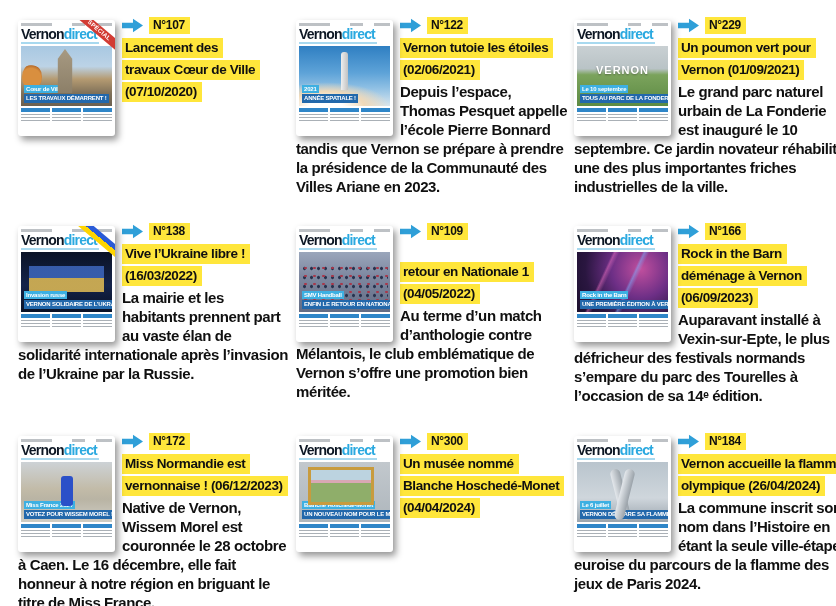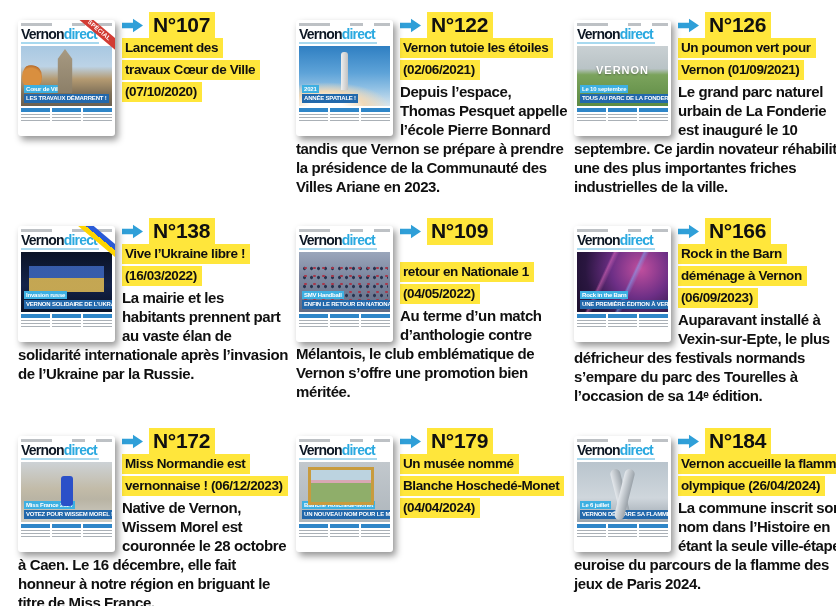--- a/index.html
+++ b/index.html
@@ -82,21 +82,21 @@
   .p9::before,.p9::after{content:'';position:absolute;top:6px;width:10px;height:52px;border-radius:5px;
     background:linear-gradient(90deg,#e4e8ec,#9aa2a9);}
   .p9::before{left:32px;transform:rotate(-14deg);transform-origin:top right;}
   .p9::after{right:32px;transform:rotate(14deg);transform-origin:top left;}
 
   
   .hl{background:var(--highlight);}
   .heading{display:flex;align-items:center;gap:6px;height:22px;margin:2px 0 2px 104px;}
   .arrow{width:21px;height:15px;flex:0 0 auto;}
   .arrow path{fill:var(--arrow);}
-  .num{font-size:21px;letter-spacing:-.3px;padding:1px 5px 2px 4px;white-space:nowrap;}
+  .num{font-size:12px;letter-spacing:-.3px;padding:1px 5px 2px 4px;white-space:nowrap;}
   .title{margin-left:104px;width:max-content;}
   .title .hl{display:inline-block;font-size:13.5px;letter-spacing:-.4px;height:19px;line-height:19px;
     padding:0 5px 1px 3px;margin-bottom:2px;white-space:nowrap;text-align:center;}
   .body-text{font-size:15px;letter-spacing:-.4px;line-height:19px;}
   .spacer{float:left;width:104px;}
   .cell--t3 .spacer{height:38px;}
   .cell--t2 .spacer{height:57px;}
 </style>
 </head>
 <body>
@@ -166,21 +166,21 @@
       <div class="cv-blocks">
           <i></i>
           <i></i>
           <i></i>
         </div>
     </div>
     <div class="heading">
       <svg class="arrow" viewBox="0 0 22 15">
           <path d="M0 4.6h11.5V.4L22 7.5 11.5 14.6v-4.2H0z"></path>
         </svg>
-      <span class="num hl">N°126</span>
+      <span class="num hl">N°229</span>
     </div>
     <div class="title"><span class="hl">Un poumon vert pour</span><br><span class="hl">Vernon (01/09/2021)</span><br></div>
     <div class="body-text"><i class="spacer"></i><span>Le grand parc naturel urbain de La Fonderie est inauguré le 10 septembre. Ce jardin novateur réhabilite une des plus importantes friches industrielles de la ville.</span></div>
   </div>
 
   <div class="cell cell--t2">
     <div class="cover">
       <div class="cv-topline"></div>
       <div class="cv-masthead"><span class="mh-dark">Vernon</span><span class="mh-cyan">direct</span></div>
       <div class="cv-tagline"></div>
@@ -292,21 +292,21 @@
       <div class="cv-blocks">
           <i></i>
           <i></i>
           <i></i>
         </div>
     </div>
     <div class="heading">
       <svg class="arrow" viewBox="0 0 22 15">
           <path d="M0 4.6h11.5V.4L22 7.5 11.5 14.6v-4.2H0z"></path>
         </svg>
-      <span class="num hl">N°179</span>
+      <span class="num hl">N°300</span>
     </div>
     <div class="title"><span class="hl">Un musée nommé</span><br><span class="hl">Blanche Hoschedé-Monet</span><br><span class="hl">(04/04/2024)</span><br></div>
   </div>
 
   <div class="cell cell--t2">
     <div class="cover">
       <div class="cv-topline"></div>
       <div class="cv-masthead"><span class="mh-dark">Vernon</span><span class="mh-cyan">direct</span></div>
       <div class="cv-tagline"></div>
       <div class="cv-photo p9">

